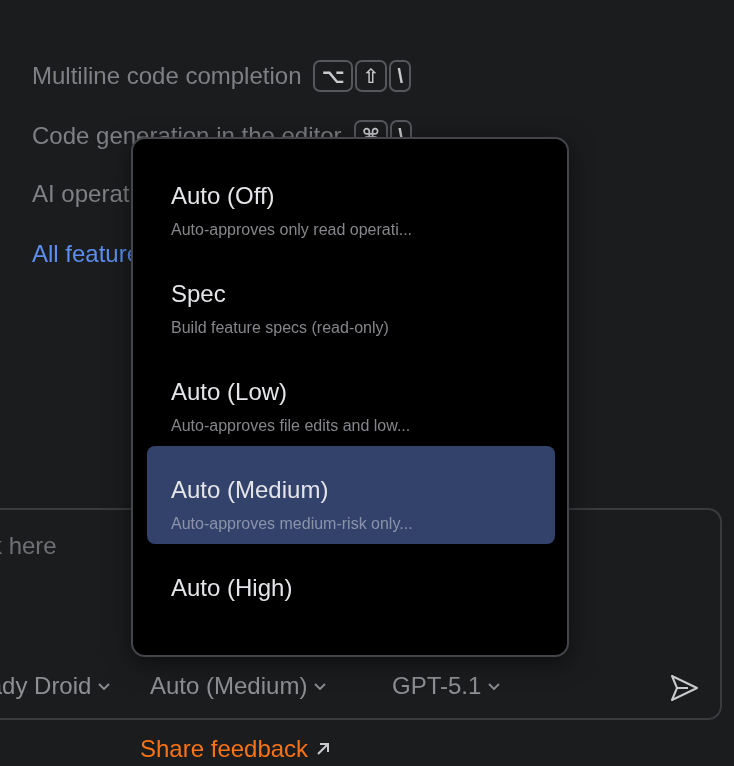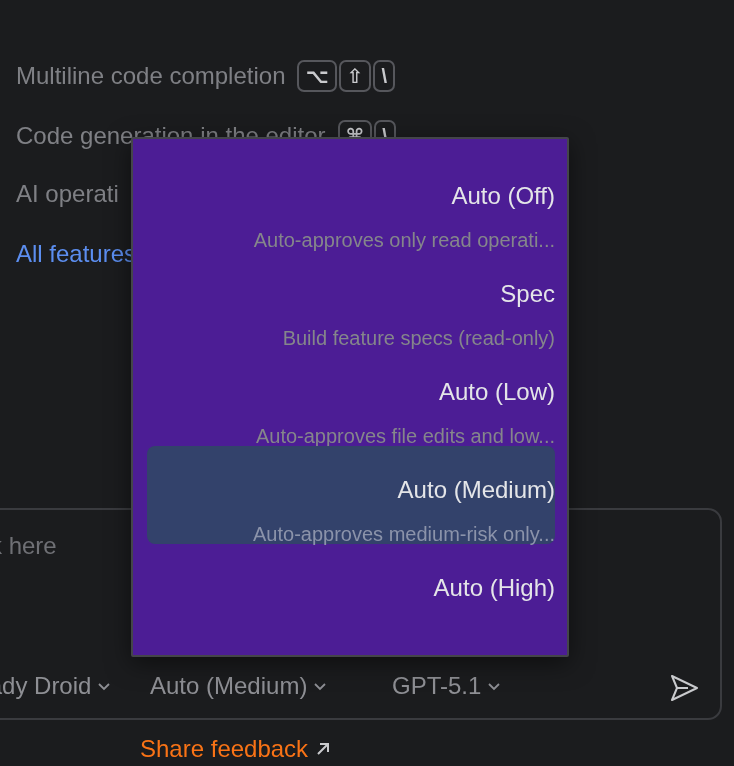--- a/index.html
+++ b/index.html
@@ -3,21 +3,21 @@
   <meta charset="utf-8">
   <style>
     html, body { margin: 0; padding: 0; }
     body {
       width: 734px; height: 766px; overflow: hidden; position: relative;
       background: #1b1c1e;
       font-family: "Liberation Sans", "DejaVu Sans", sans-serif;
       color: #8c8d91;
     }
     .feature-row {
-      position: absolute; left: 16px; font-size: 24px; color: #7f8085;
+      position: absolute; left: 32px; font-size: 24px; color: #7f8085;
       display: flex; align-items: center; white-space: nowrap;
     }
     .kbd-group { display: flex; gap: 2px; margin-left: 12px; }
     .kbd {
       height: 32px; min-width: 22px; padding: 0 6px; box-sizing: border-box;
       border: 2px solid #56575c; border-radius: 7px;
       display: flex; align-items: center; justify-content: center;
       color: #c9cacd; font-size: 20px; font-weight: bold;
     }
     .link { color: #5c8ef0; }
@@ -37,31 +37,31 @@
     }
     .chev { width: 14px; height: 14px; margin-left: 6px; }
     .send-btn { position: absolute; left: 668px; top: 672px; width: 32px; height: 32px; cursor: pointer; }
     .feedback {
       position: absolute; left: 140px; top: 735px; font-size: 24px; color: #f97316;
       display: flex; align-items: center; white-space: nowrap; cursor: pointer;
     }
 
     .dropdown {
       position: absolute; left: 131px; top: 137px; width: 438px; height: 520px;
-      background: #4c1d95; border: 2px solid #44454a; border-radius: 2px;
-      box-sizing: border-box; box-shadow: 0 6px 24px rgba(0,0,0,0.5); text-align: right;
+      background: #000000; border: 2px solid #44454a; border-radius: 14px;
+      box-sizing: border-box; box-shadow: 0 6px 24px rgba(0,0,0,0.5);
     }
     .option {
       position: absolute; left: 14px; width: 408px; height: 98px;
       border-radius: 8px; box-sizing: border-box; padding: 30px 0 0 24px;
       cursor: pointer;
     }
     .option.selected { background: #33426b; }
     .opt-title { font-size: 24px; color: #e4e5e8; line-height: 28px; white-space: nowrap; }
-    .opt-desc { font-size: 20px; color: #85868b; line-height: 24px; margin-top: 18px; white-space: nowrap; overflow: hidden; }
+    .opt-desc { font-size: 16px; color: #85868b; line-height: 24px; margin-top: 8px; white-space: nowrap; overflow: hidden; }
     .option.selected .opt-desc { color: #8b93aa; }
   </style>
 </head>
 <body>
 
 <div class="feature-row" style="top:60px;">
   <span>Multiline code completion</span>
   <span class="kbd-group">
     <span class="kbd">⌥</span>
     <span class="kbd">⇧</span>

